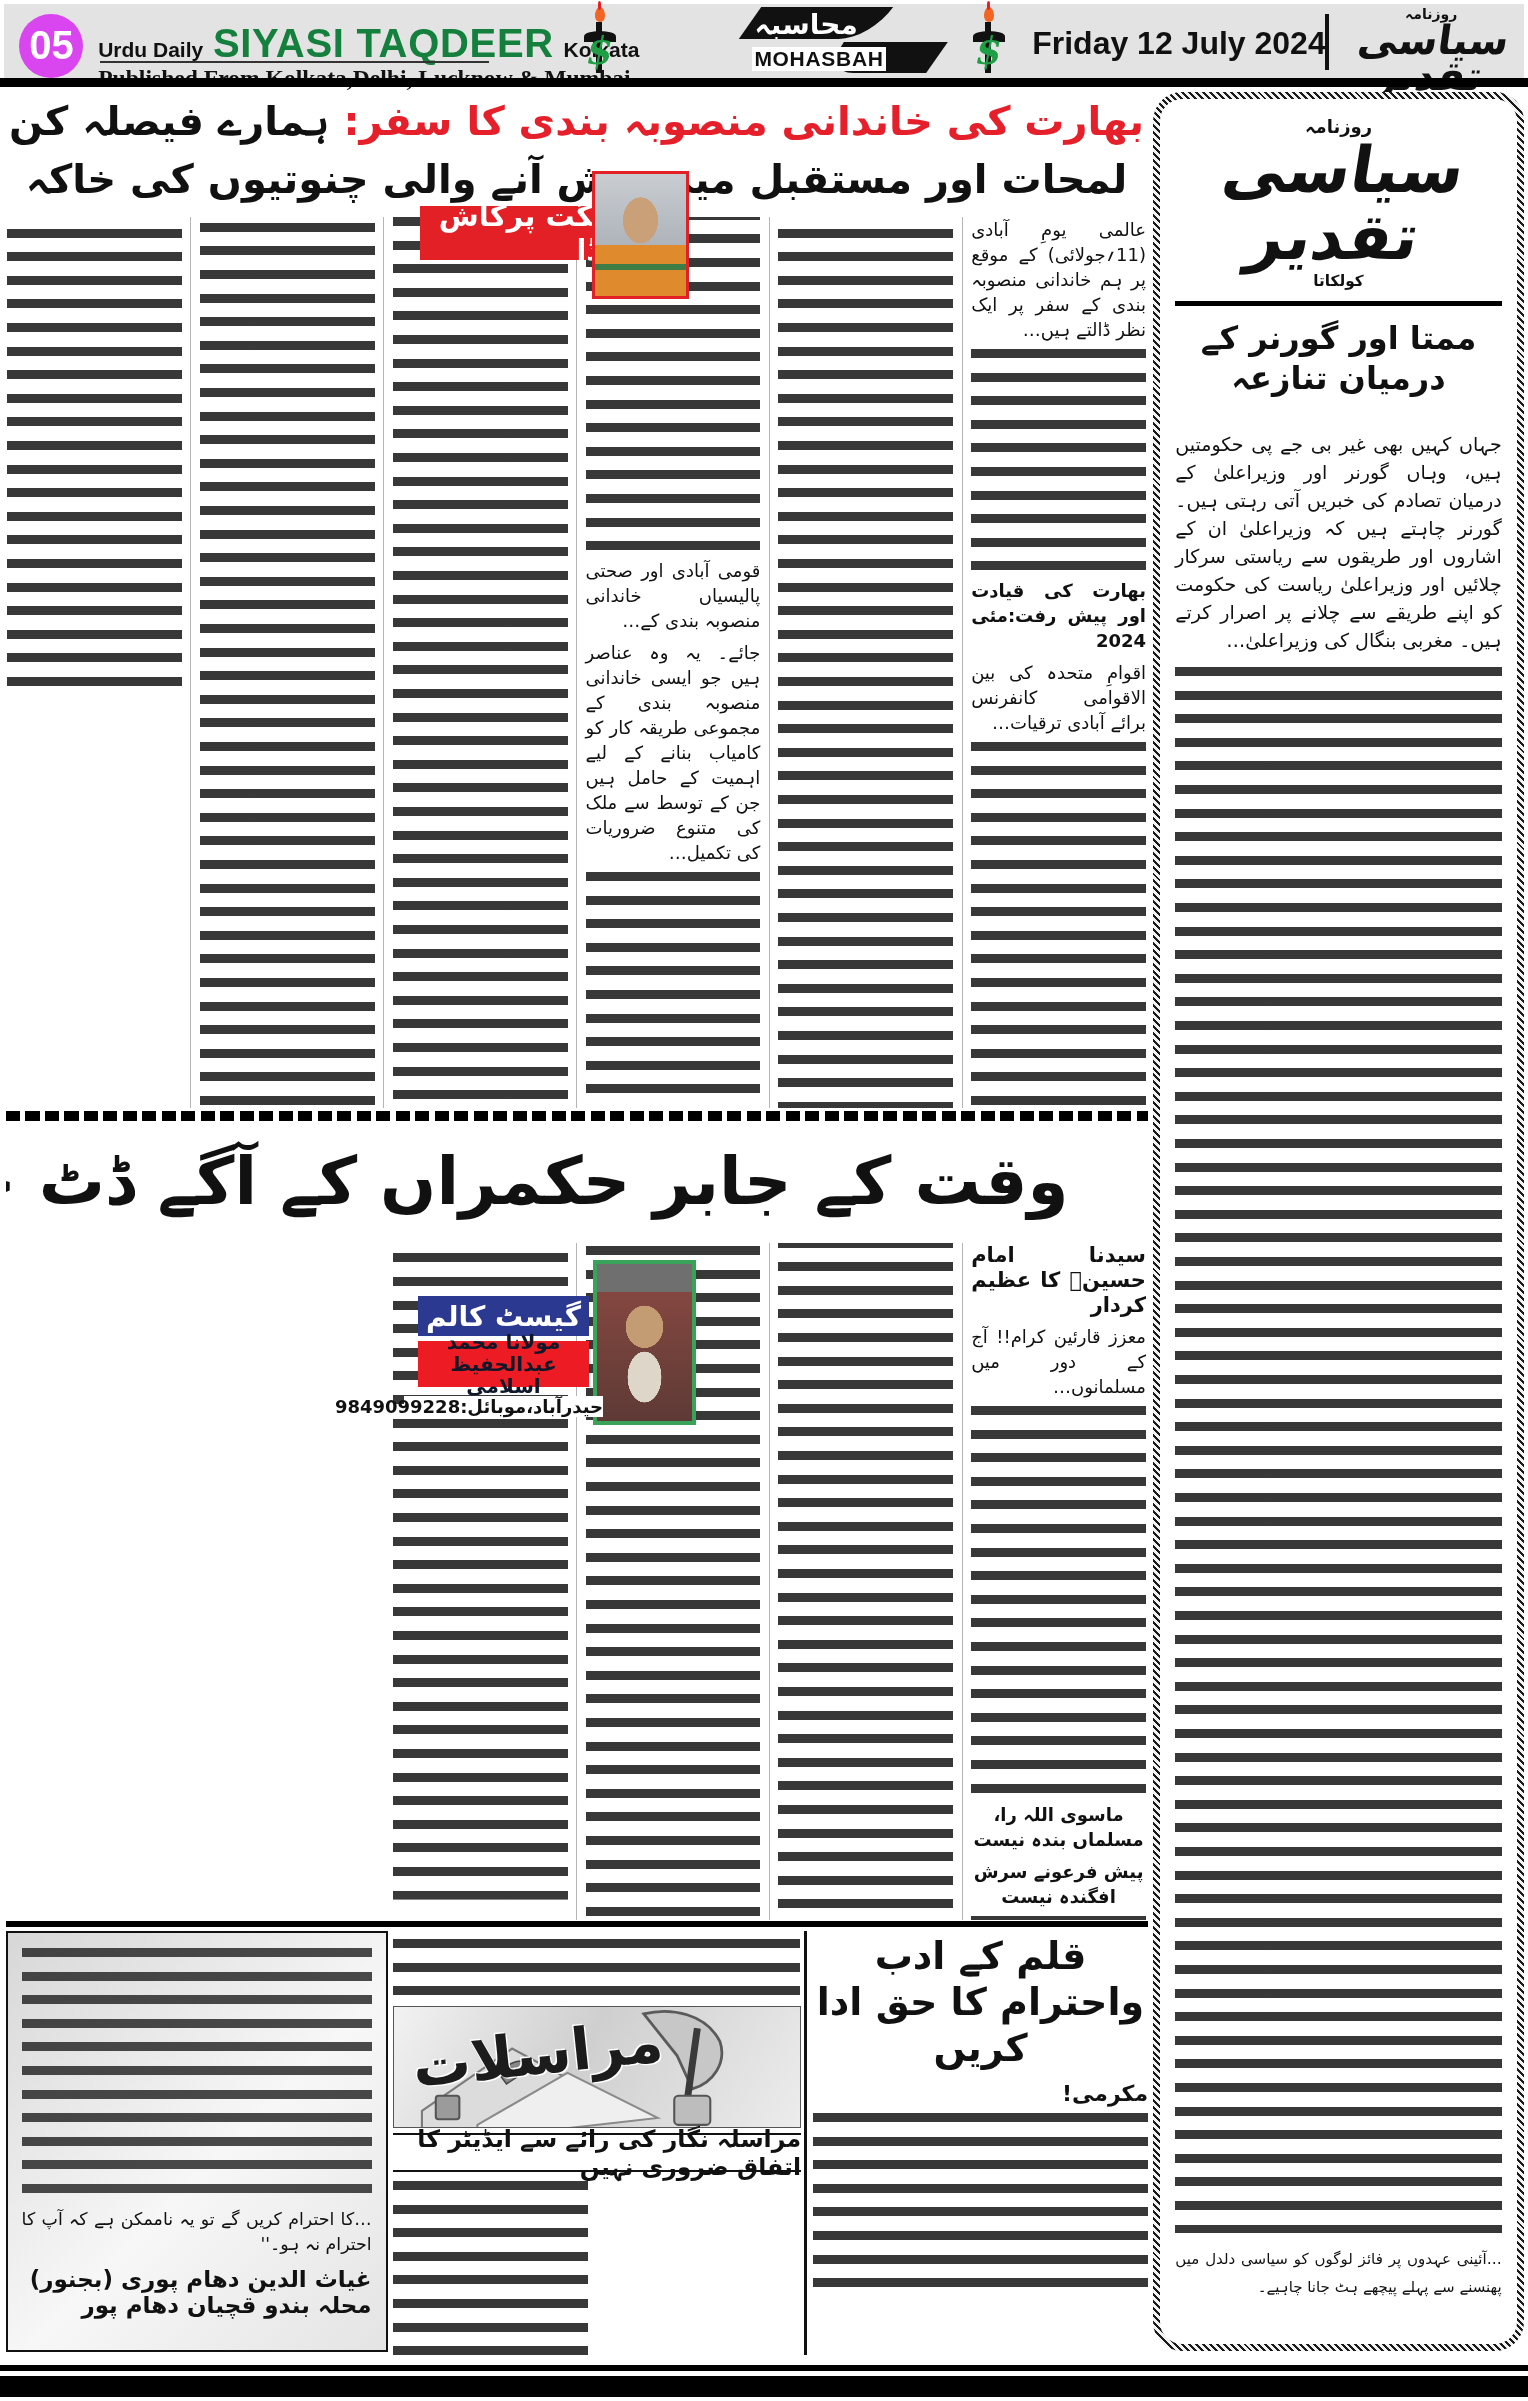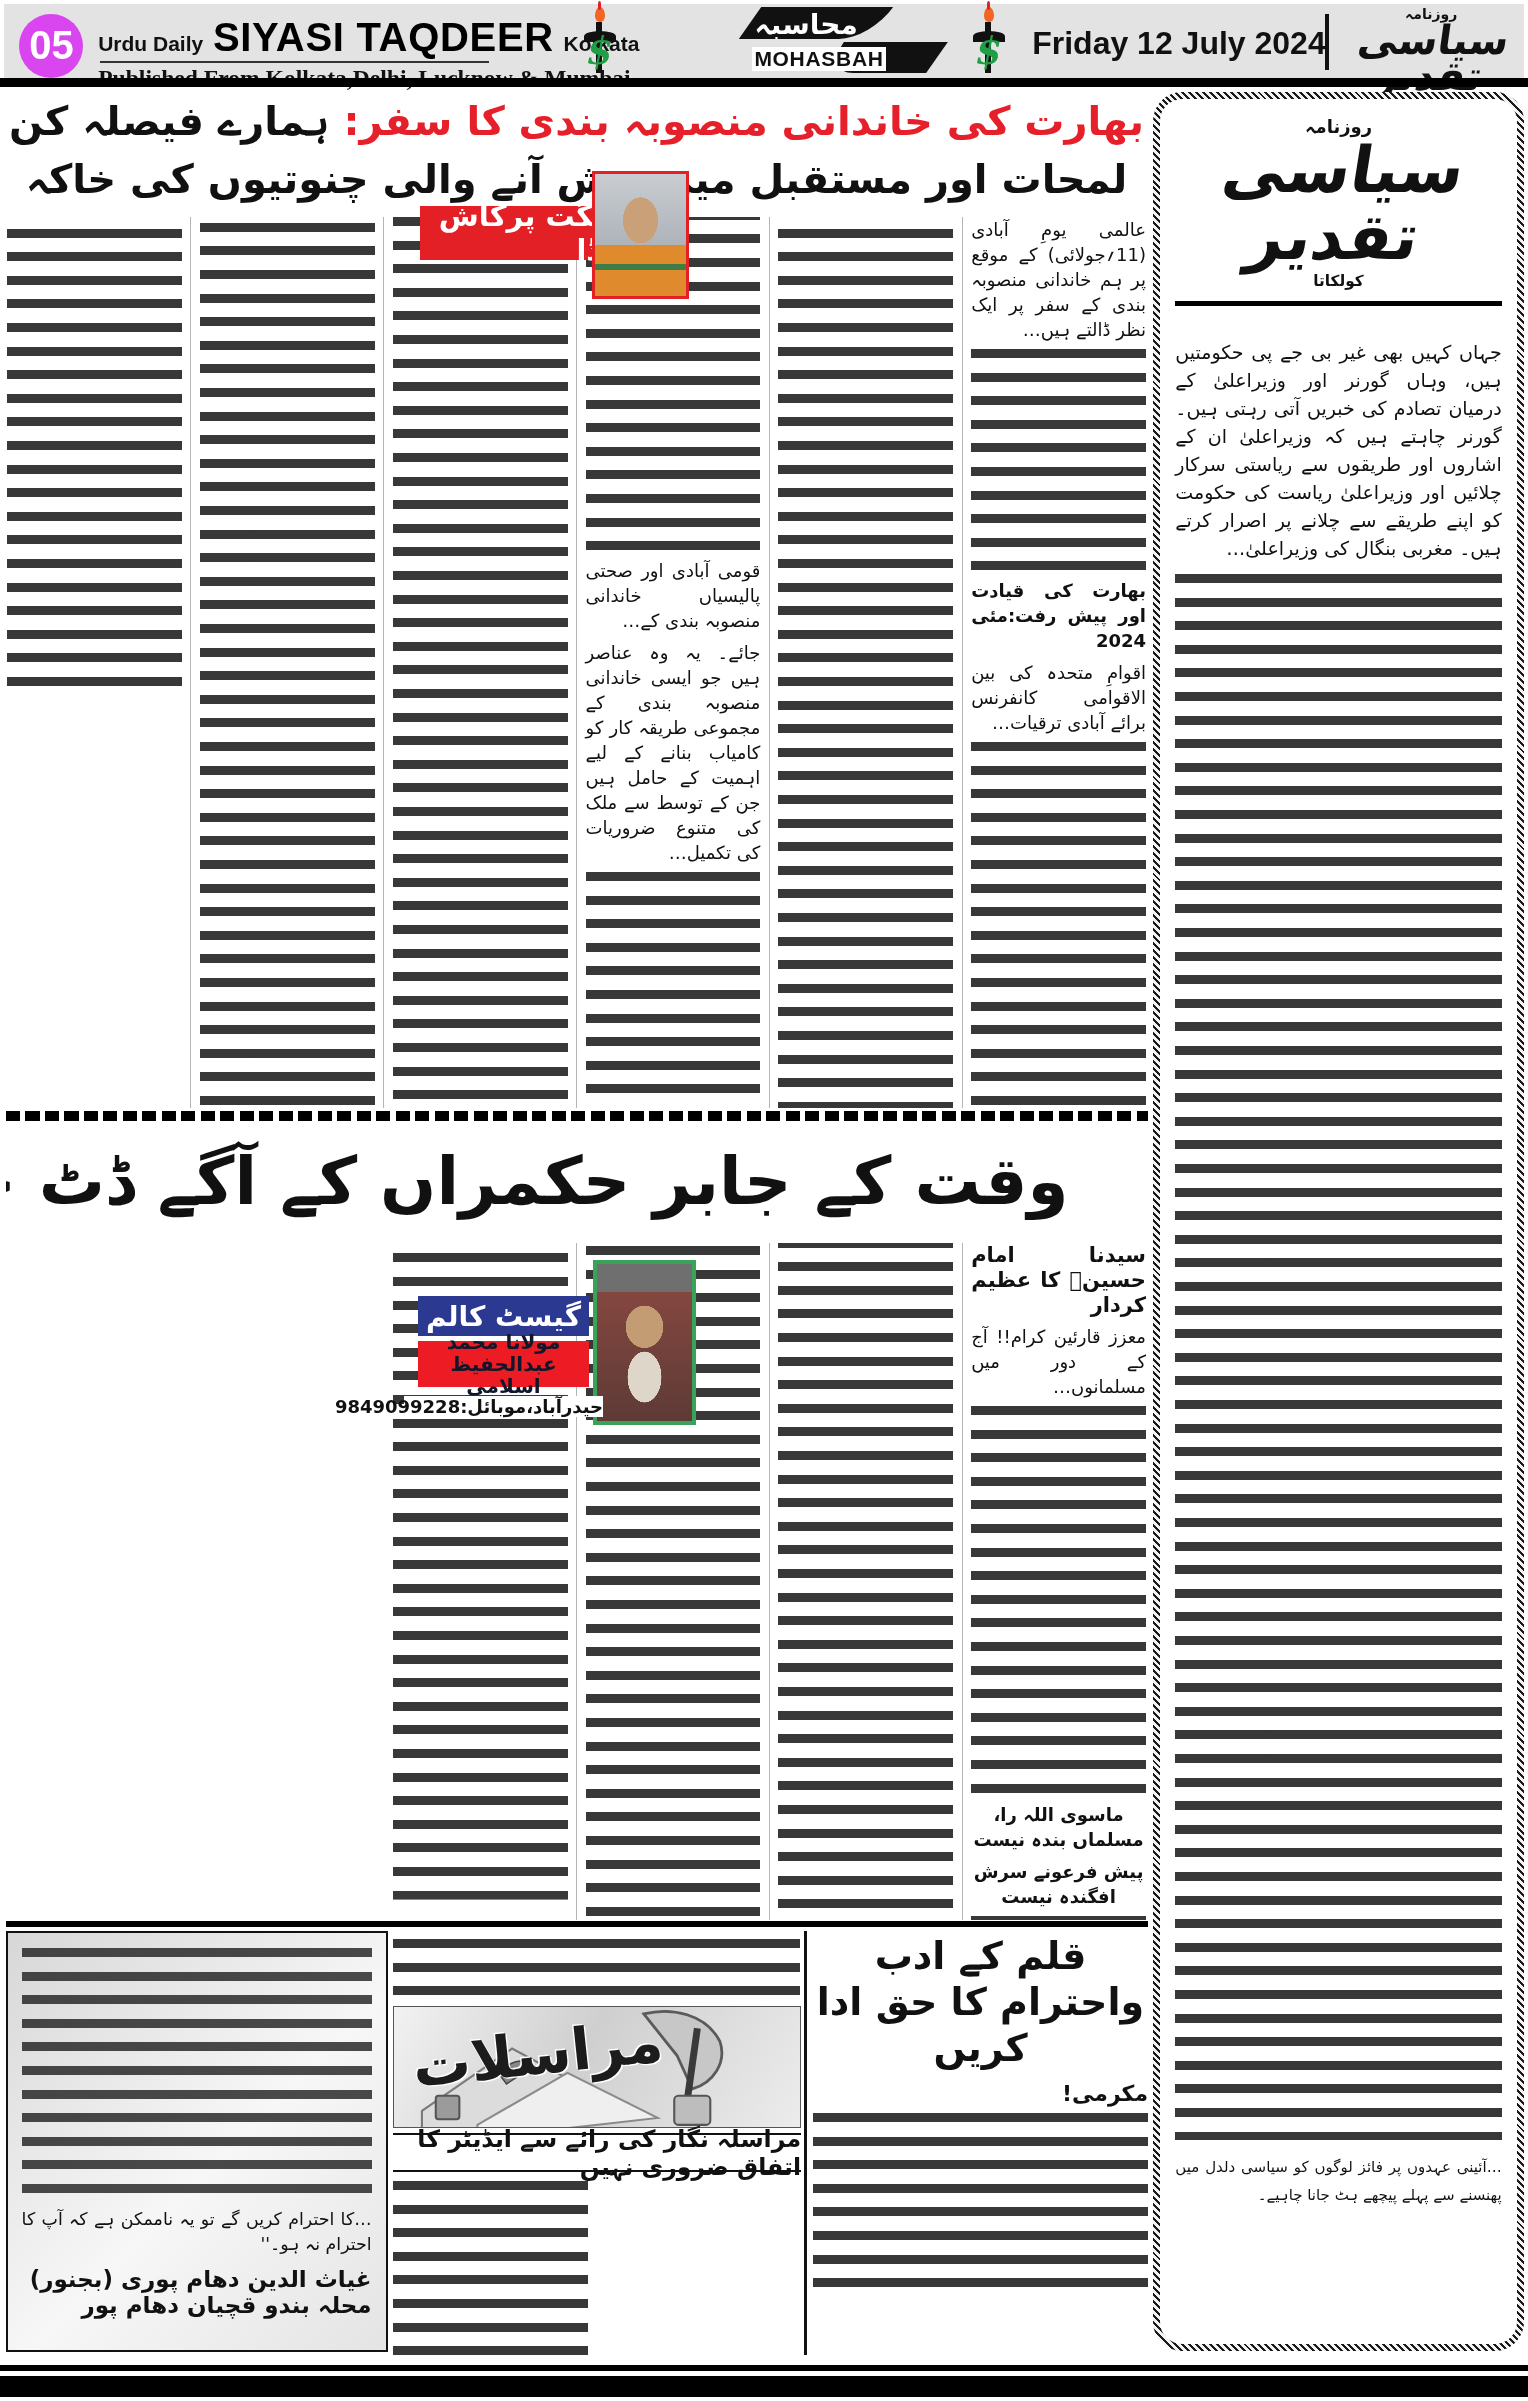--- a/index.html
+++ b/index.html
@@ -9,21 +9,21 @@
   .urdu { direction:rtl; font-family:"DejaVu Sans",sans-serif; }
   .greek { background:repeating-linear-gradient(to bottom,#1d1d1d 0 9px,transparent 9px 23.6px); opacity:.88; }
   .greek.light { opacity:.8; }
 
   
   .header-band { left:4.2px; top:4.2px; width:1520px; height:74px; background:#e2e3e2; }
   .pagenum { left:15.3px; top:9.7px; width:64px; height:64px; background:#d946ef; border-radius:50%; color:#fff;
              font:bold 40px "Liberation Sans",sans-serif; display:flex; align-items:center; justify-content:center; }
   .hdr-line1 { left:94px; top:11px; display:flex; align-items:baseline; gap:9.7px; white-space:nowrap; }
   .hdr-urdu-daily { font:bold 21px "Liberation Sans",sans-serif; }
-  .hdr-title { font:bold 40px "Liberation Sans",sans-serif; color:#000000; letter-spacing:0.7px; }
+  .hdr-title { font:bold 40px "Liberation Sans",sans-serif; color:#15803d; letter-spacing:0.7px;margin-top:6px; }
   .hdr-kolkata { font:bold 21px "Liberation Sans",sans-serif; }
   .hdr-underline { left:96px; top:57px; width:389px; height:2.1px; background:#333; }
   .hdr-published { left:94px; top:61px; font:bold 23.6px "Liberation Serif",serif; white-space:nowrap; }
   .candle { width:42px; height:69px; }
   .candle .stick { position:absolute; left:18px; top:15.3px; width:6.3px; height:51px; background:#111; }
   .candle .wing { position:absolute; left:5.6px; top:23.6px; width:32px; height:11px; background:#111; border-radius:50% 50% 0 0; }
   .candle .s { position:absolute; left:8.3px; top:21px; font:bold italic 38px "DejaVu Serif",serif; color:#1f9e46; }
   .candle .flame { position:absolute; left:16.7px; top:0px; width:9.7px; height:15.3px; background:#f26522; border-radius:50% 50% 50% 50%/60% 60% 40% 40%; }
   .candle .flame::after { content:""; position:absolute; left:2.8px; top:-5.6px; width:3.5px; height:8.3px; background:#e31e25; border-radius:50%; }
   .mohasbah { left:746px; top:2.8px; width:188px; height:72px; }
@@ -168,20 +168,21 @@
 <div class="abs hdr-rule"></div>
 
 <div class="abs sidebar">
   <div class="sidebar-inner urdu">
     <div class="sb-mast">
       <div class="sb-rz">روزنامہ</div>
       <div class="sb-nm">سیاسی تقدیر</div>
       <div class="sb-kk">کولکاتا</div>
     </div>
     <div class="sb-rule"></div>
+    <div class="sb-headline">ممتا اور گورنر کے درمیان تنازعہ</div>
     <p class="sb-body">جہاں کہیں بھی غیر بی جے پی حکومتیں ہیں، وہاں گورنر اور وزیراعلیٰ کے درمیان تصادم کی خبریں آتی رہتی ہیں۔ گورنر چاہتے ہیں کہ وزیراعلیٰ ان کے اشاروں اور طریقوں سے ریاستی سرکار چلائیں اور وزیراعلیٰ ریاست کی حکومت کو اپنے طریقے سے چلانے پر اصرار کرتے ہیں۔ مغربی بنگال کی وزیراعلیٰ…</p>
     <div class="greek sb-greek"></div>
     <p class="sb-closing">…آئینی عہدوں پر فائز لوگوں کو سیاسی دلدل میں پھنسنے سے پہلے پیچھے ہٹ جانا چاہیے۔</p>
   </div>
 </div>
 
 <div class="abs top-headline urdu">
   <span class="red">بھارت کی خاندانی منصوبہ بندی کا سفر:</span>
   <span>ہمارے فیصلہ کن لمحات اور مستقبل میں پیش آنے والی چنوتیوں کی خاکہ بندی</span>
 </div>

